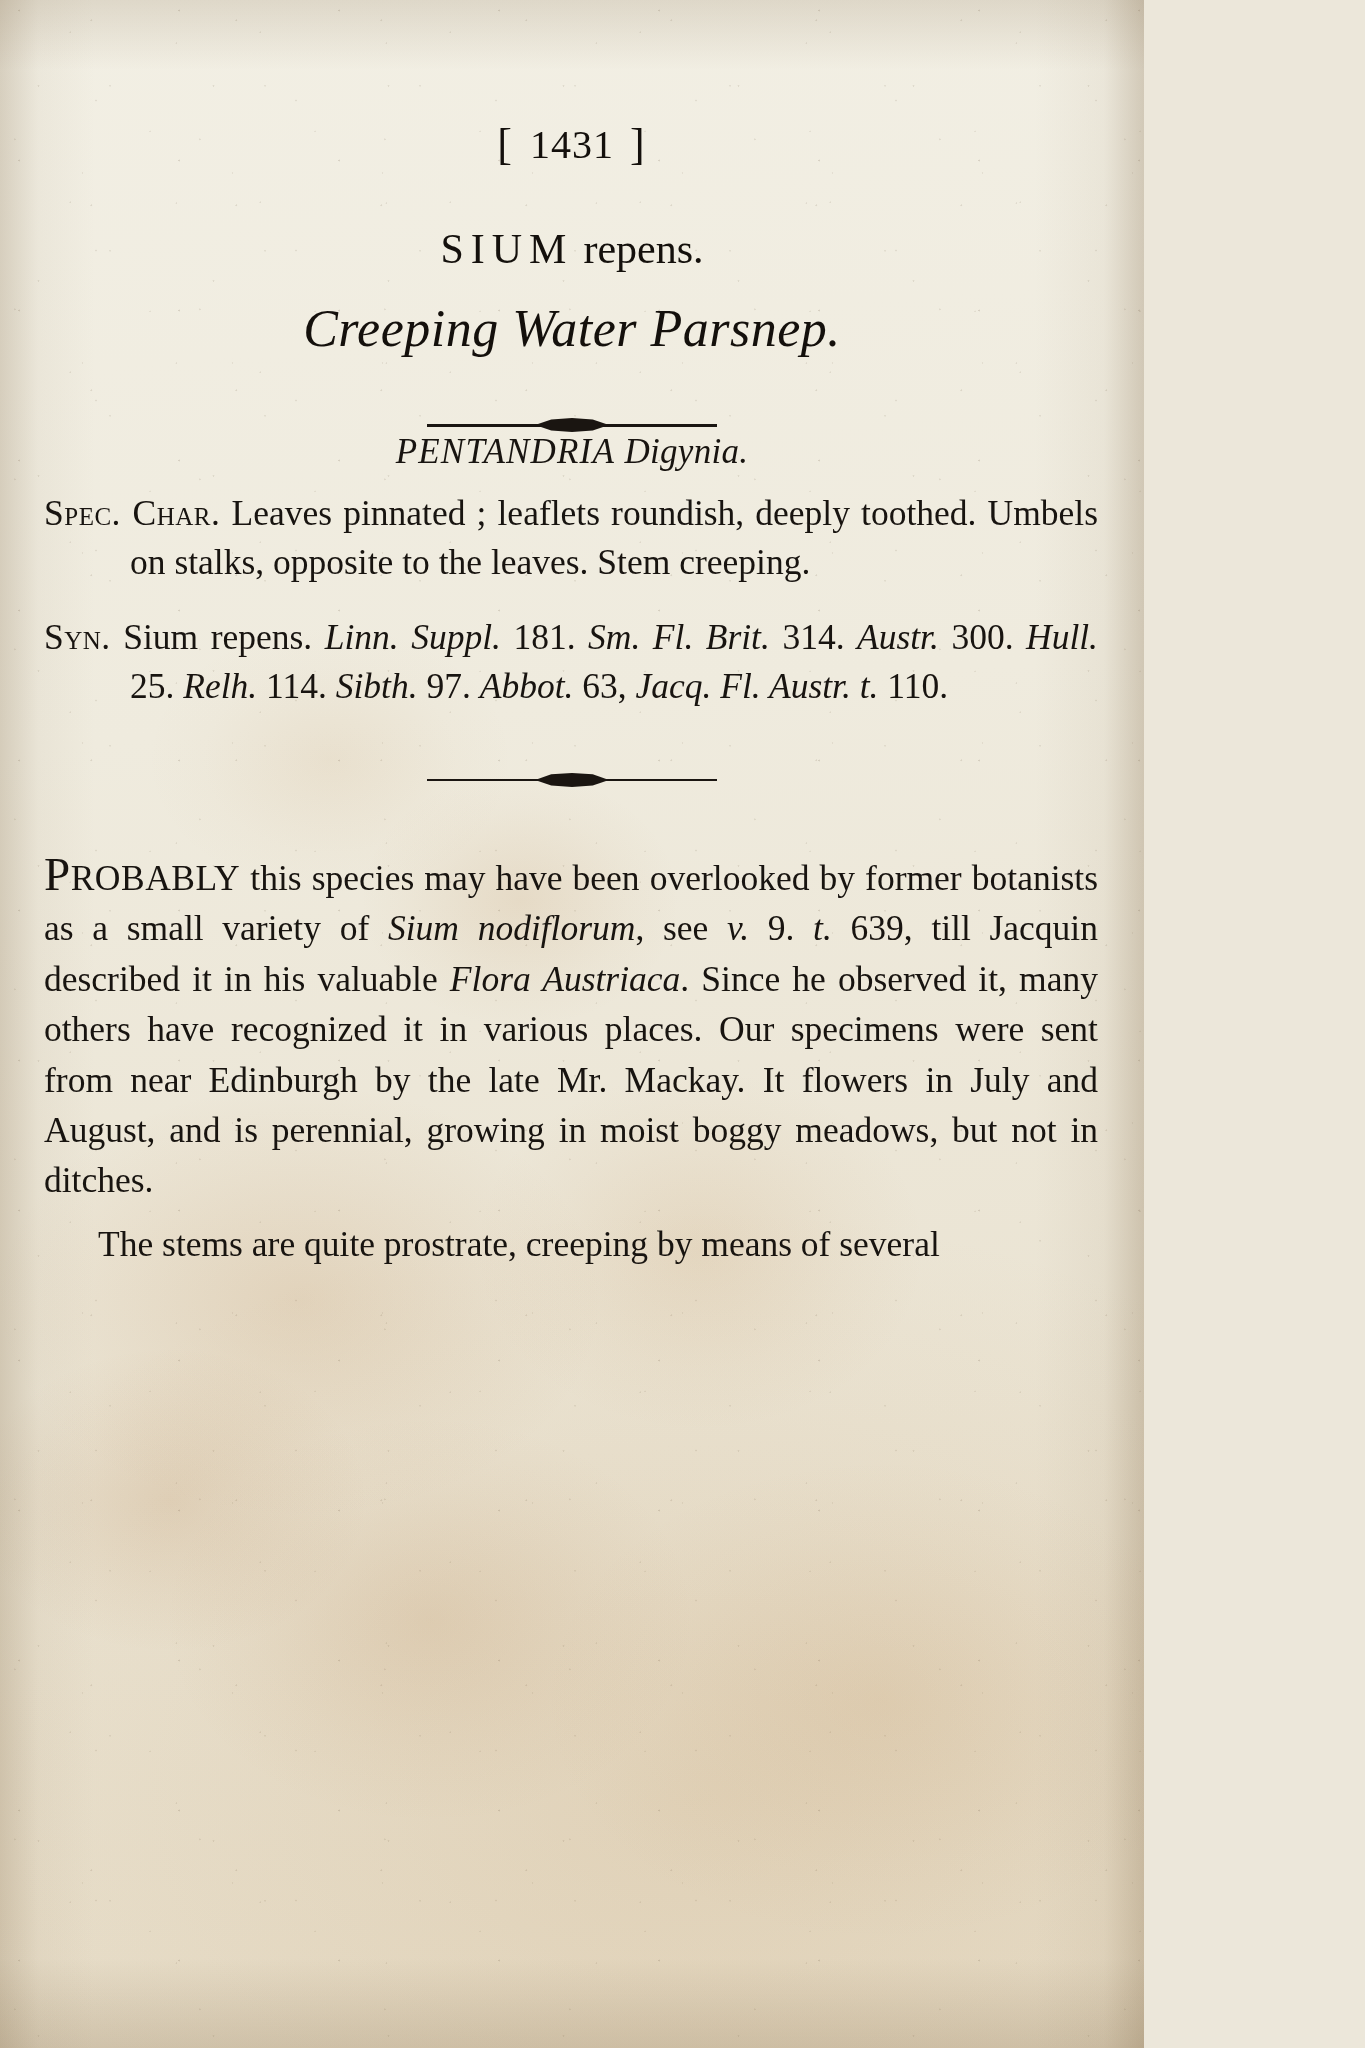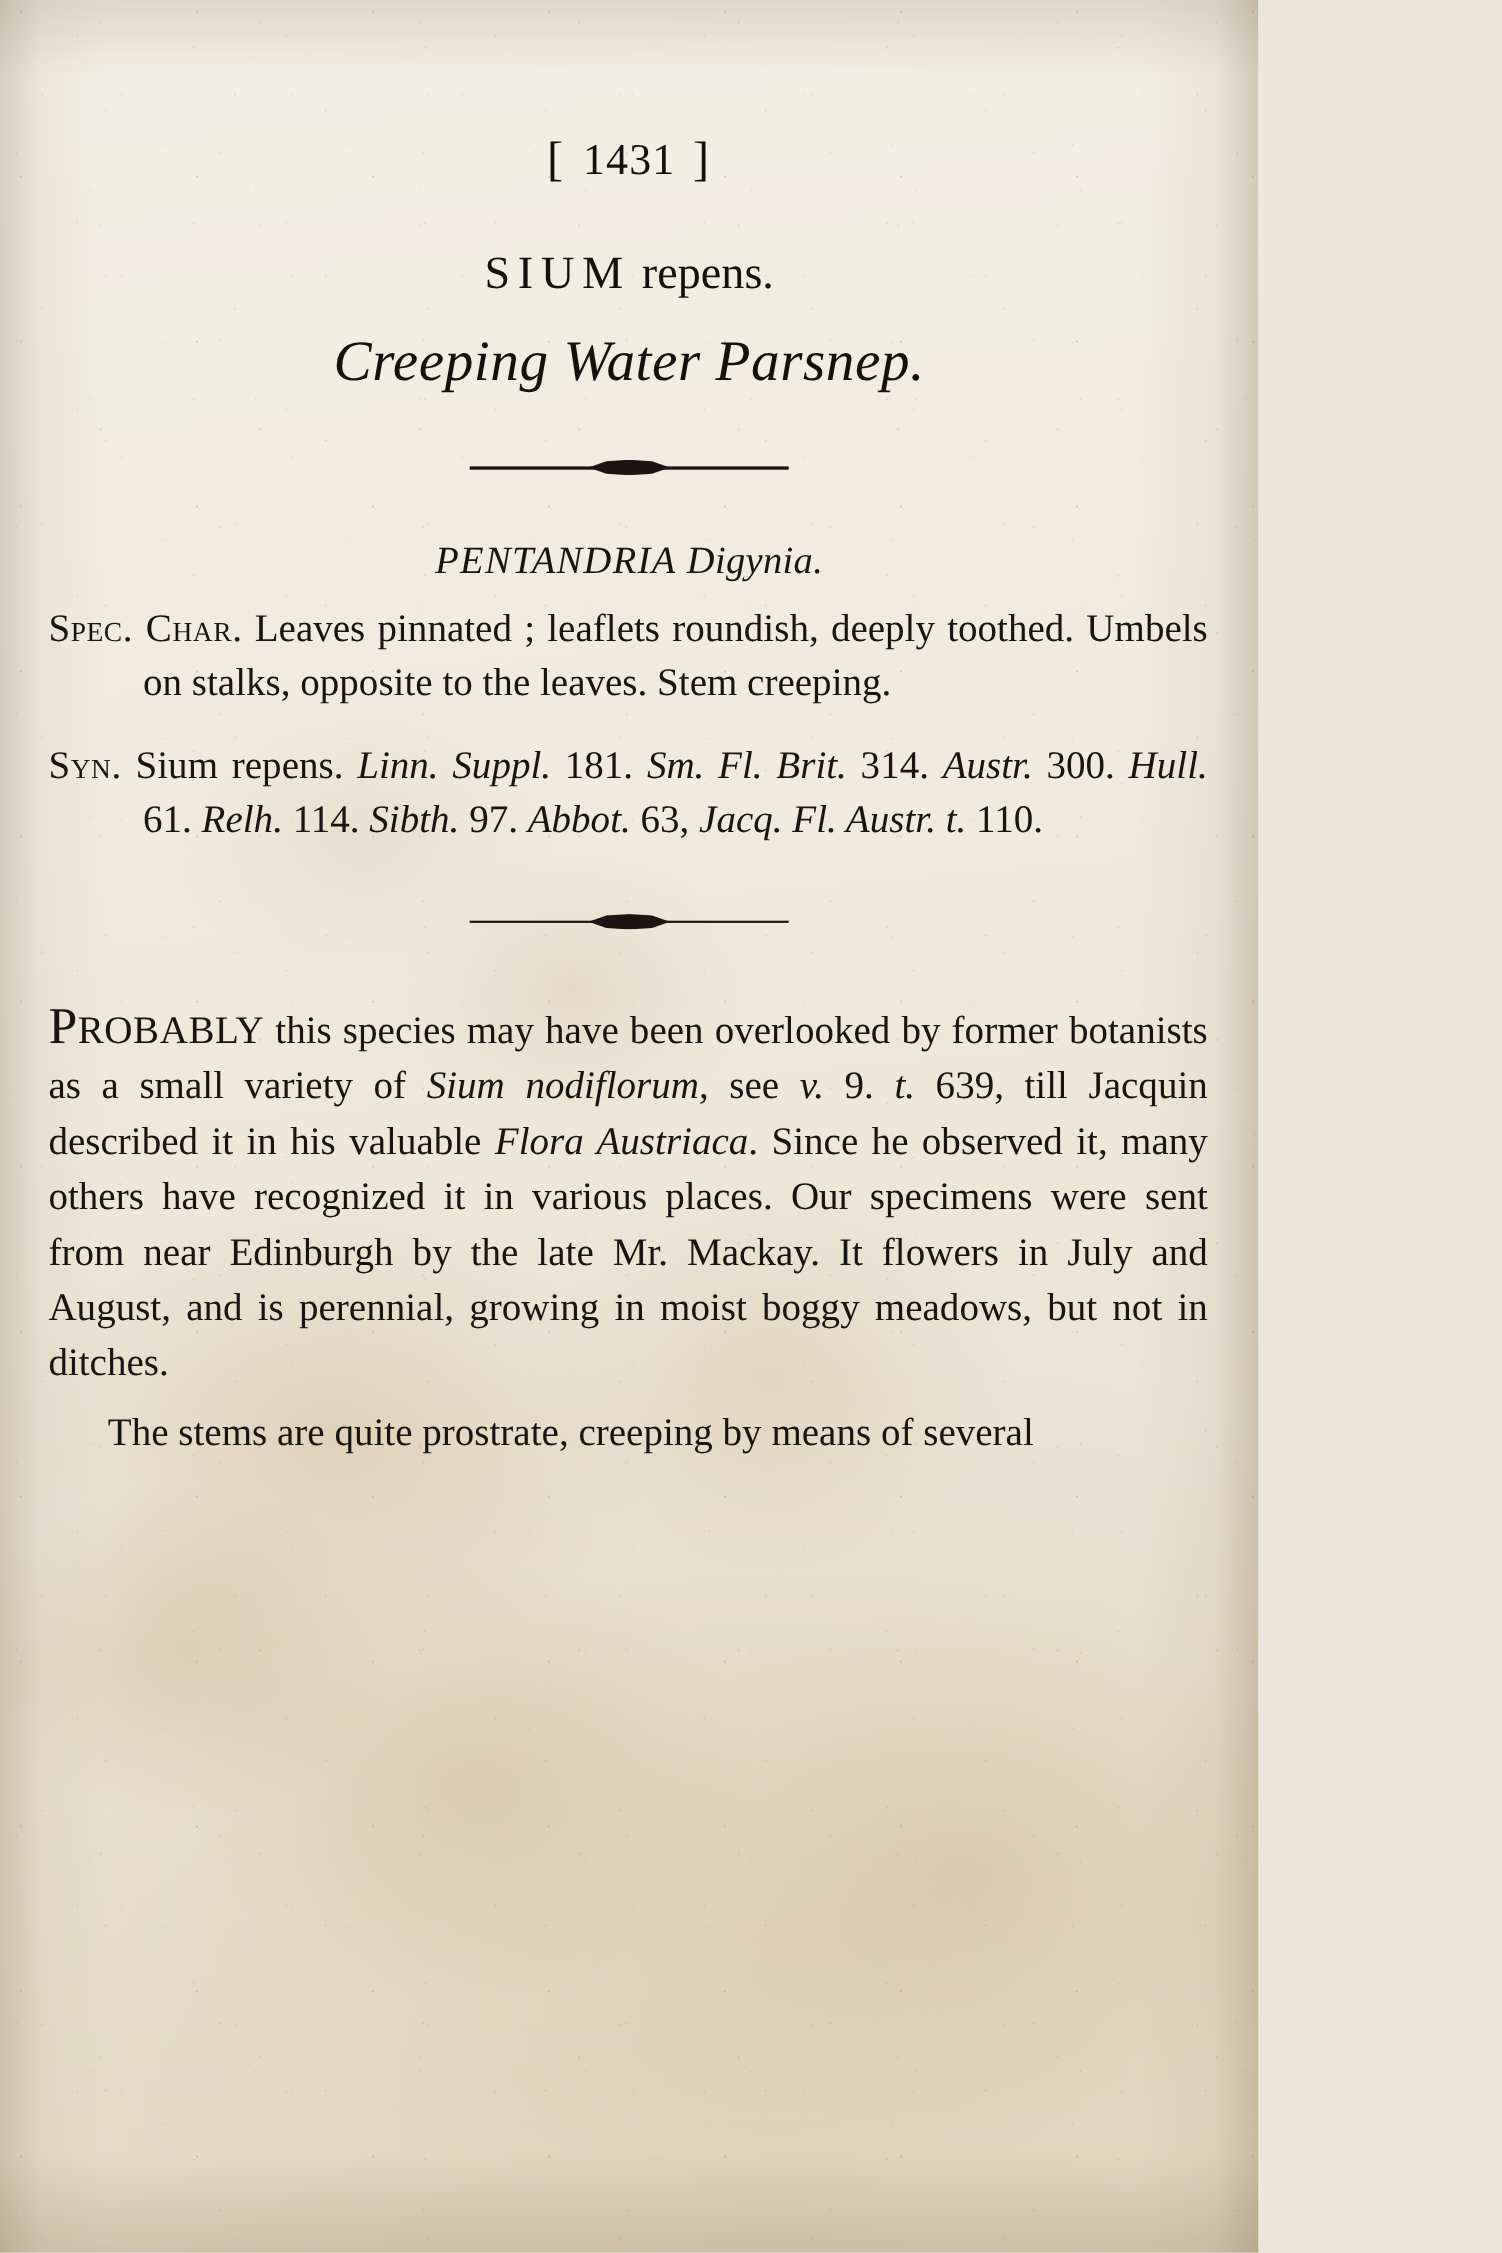--- a/index.html
+++ b/index.html
@@ -137,21 +137,20 @@
     transform: translateX(-50%);
     width: 74px;
     height: 14px;
     background: #1a1511;
     clip-path: polygon(0% 50%, 22% 10%, 50% 0%, 78% 10%, 100% 50%, 78% 90%, 50% 100%, 22% 90%);
   }
 
   
   .class-line {
     text-align: center;
-    margin-top: 58px;
     font-size: 35px;
     font-style: italic;
     letter-spacing: 1.2px;
   }
   .class-line .order { letter-spacing: 0.3px; }
 
   
   .char-block {
     margin: 0 46px 0 44px;
     font-size: 35.5px;
@@ -239,21 +238,21 @@
     </div>
 
     <div class="char-block syn">
       <div class="para">
         <span class="smallcap lead">Syn.</span>
         <span>Sium repens.</span>
         <span>
           <span><span class="it">Linn. Suppl.</span> <span>181.</span></span>
           <span><span class="it">Sm. Fl. Brit.</span> <span>314.</span></span>
           <span><span class="it">Austr.</span> <span>300.</span></span>
-          <span><span class="it">Hull.</span> <span>61.</span></span>
+          <span><span class="it">Hull.</span> <span>25.</span></span>
           <span><span class="it">Relh.</span> <span>114.</span></span>
           <span><span class="it">Sibth.</span> <span>97.</span></span>
           <span><span class="it">Abbot.</span> <span>63,</span></span>
           <span><span class="it">Jacq. Fl. Austr. t.</span> <span>110.</span></span>
         </span>
       </div>
     </div>
 
     <div class="rule-wrap rule-2">
       <div class="rule">

